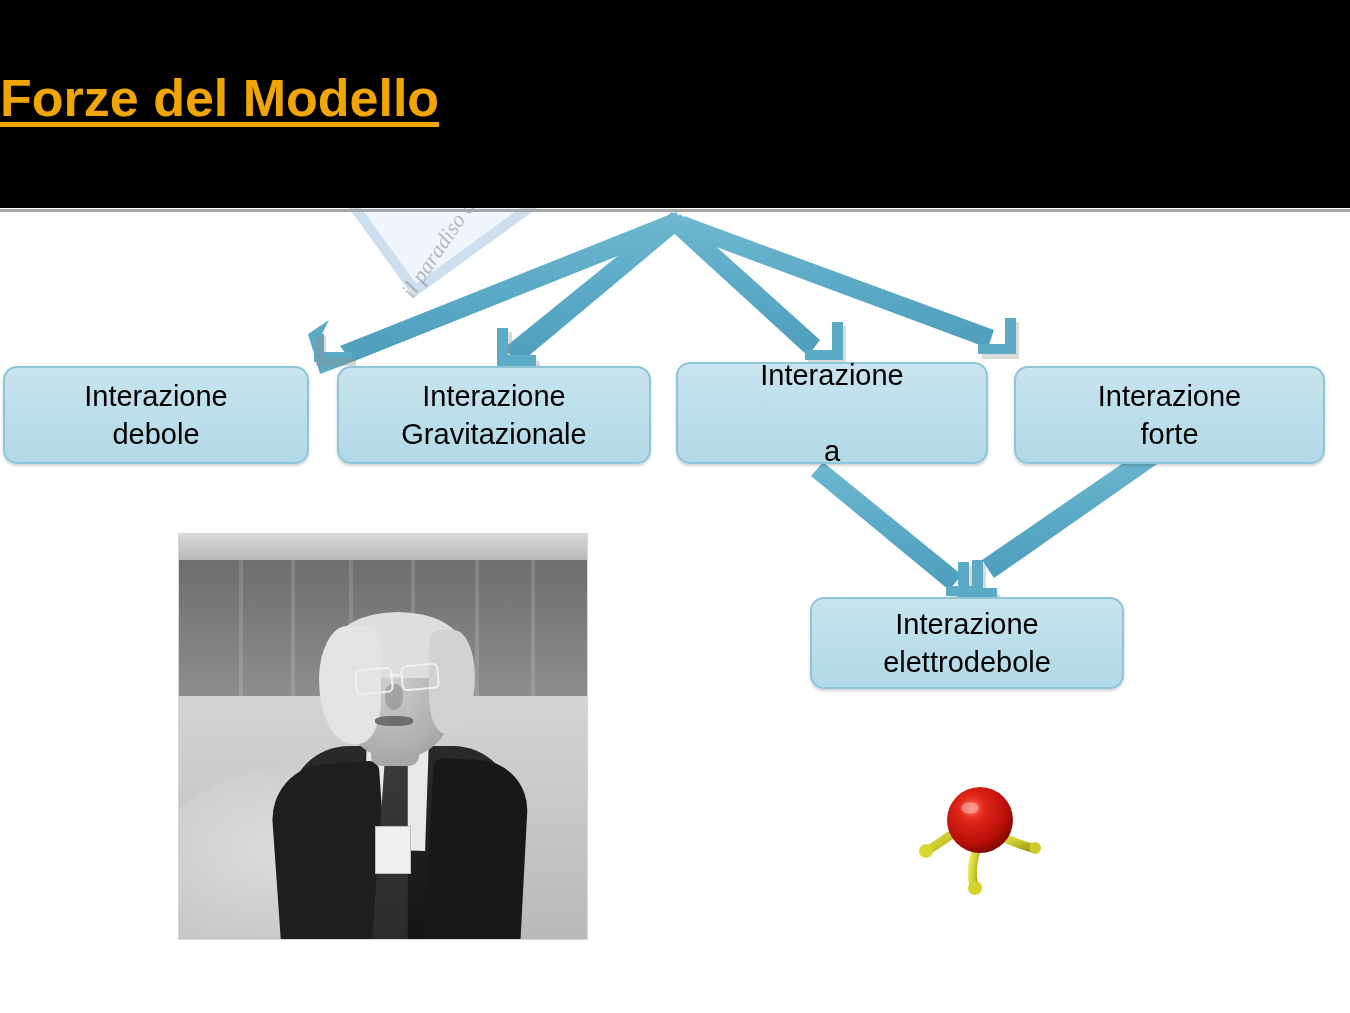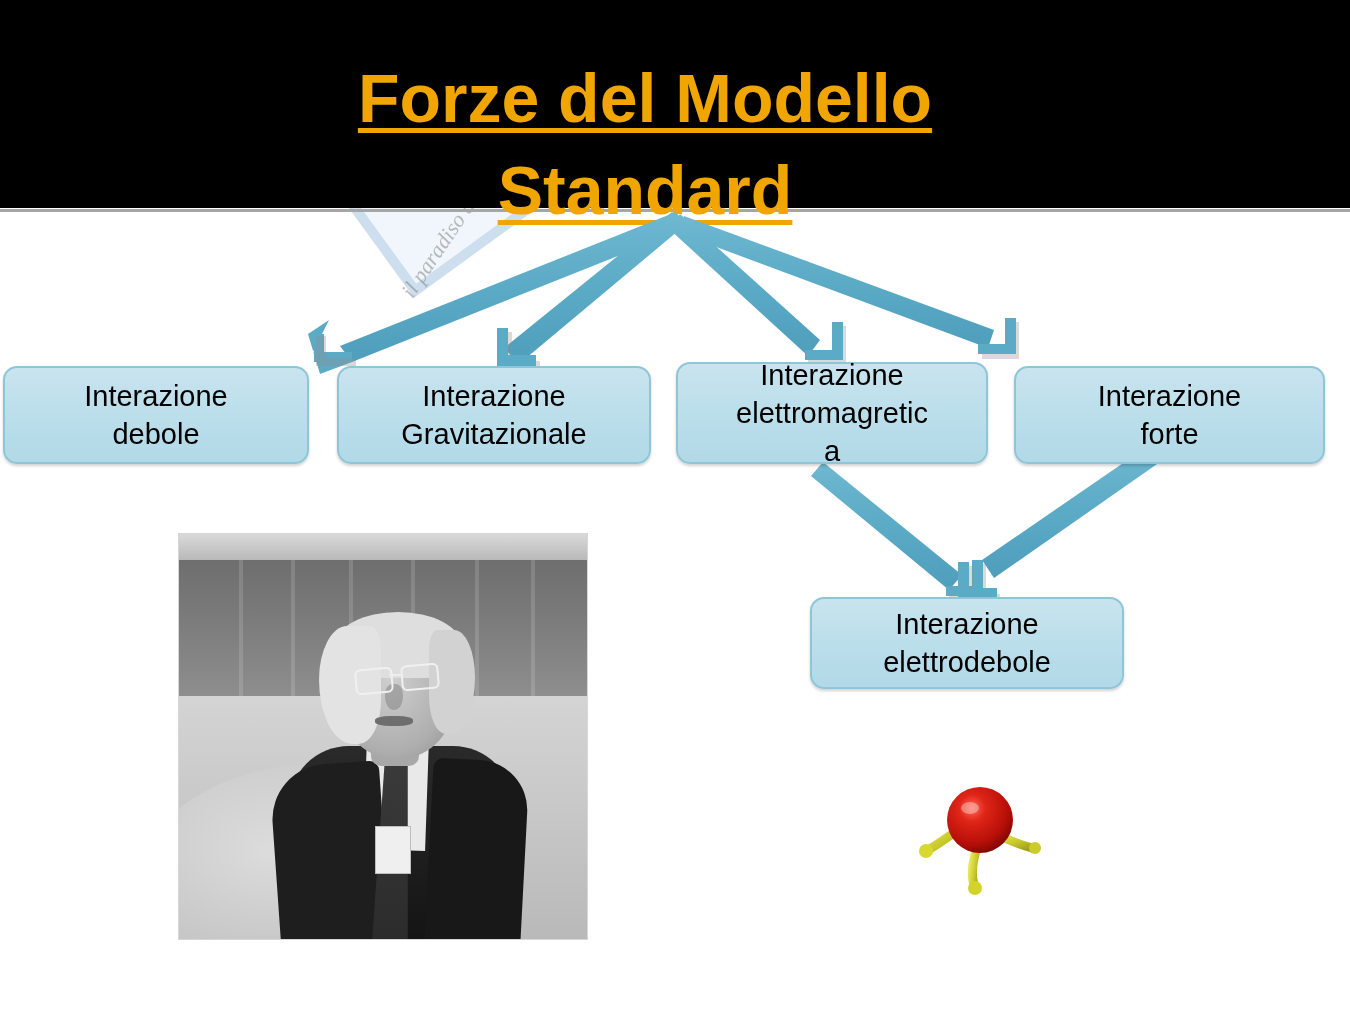--- a/index.html
+++ b/index.html
@@ -98,23 +98,23 @@
   
   .slide-title {
     position: absolute;
     left: 0;
     top: 52px;
     width: 1290px;
     z-index: 5;
     color: #F0A500;
     font-family: "Liberation Sans", sans-serif;
     font-weight: bold;
-    font-size: 68px;
+    font-size: 52px;
     line-height: 92px;
-    text-align: center;
+    text-align: left;
     letter-spacing: 0px;
     white-space: normal;
   }
   .slide-title .tu {
     text-decoration: underline;
     text-underline-offset: 6px;
     text-decoration-thickness: 5px;
   }
 
   
@@ -281,21 +281,20 @@
     <div class="wm-square-inner"></div>
     <div class="wm-brand">Skuola.net</div>
     <div class="wm-tag">il paradiso dello studente</div>
   </div>
 
   <div class="header-band"></div>
   <div class="header-rule"></div>
 
   <div class="slide-title">
     <span class="tu">Forze  del Modello</span><br>
-    <span class="tu">Standard </span>
   </div>
 
   <svg class="arrows" viewBox="0 0 1350 1013">
     <defs>
       <linearGradient id="shaftGrad" x1="0" y1="0" x2="0" y2="1">
         <stop offset="0%" stop-color="#6FB8D0"></stop>
         <stop offset="50%" stop-color="#5BAAC6"></stop>
         <stop offset="100%" stop-color="#4E9EBC"></stop>
       </linearGradient>
     </defs>
@@ -353,21 +352,21 @@
   <div class="pbox" id="box-grav">
     <span class="pbox-label">
       <span>Interazione</span><br>
       <span>Gravitazionale</span>
     </span>
   </div>
 
   <div class="pbox" id="box-em">
     <span class="pbox-label">
       <span>Interazione</span><br>
-      <span>elettromagretic</span><br>
+      <br>
       <span>a</span>
     </span>
   </div>
 
   <div class="pbox" id="box-debole">
     <span class="pbox-label">
       <span>Interazione</span><br>
       <span>forte</span>
     </span>
   </div>

